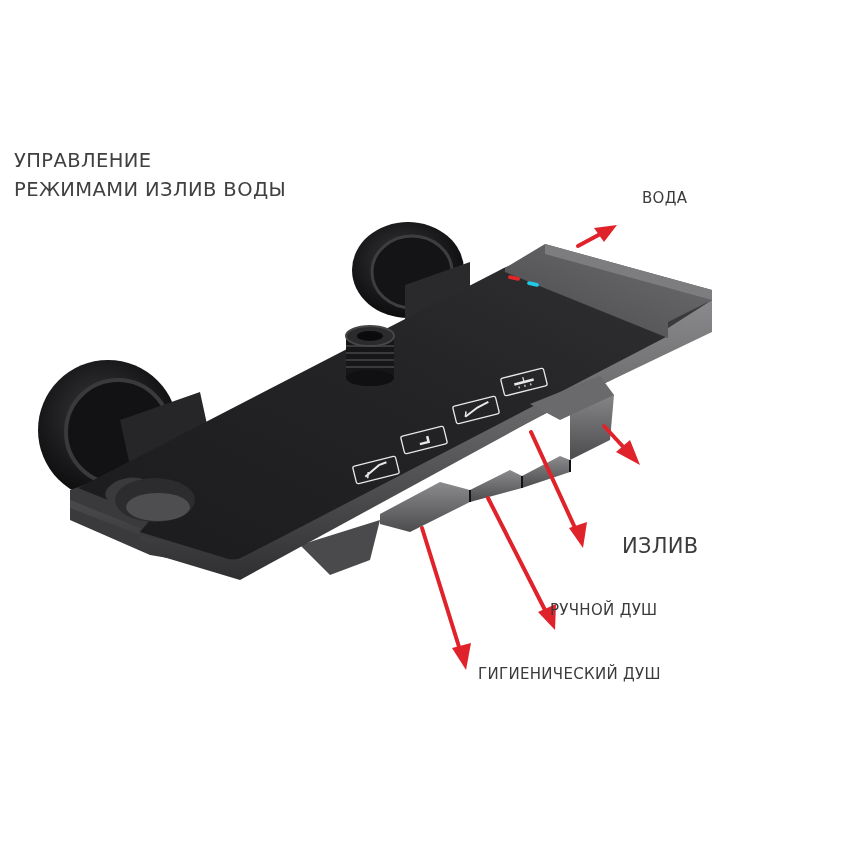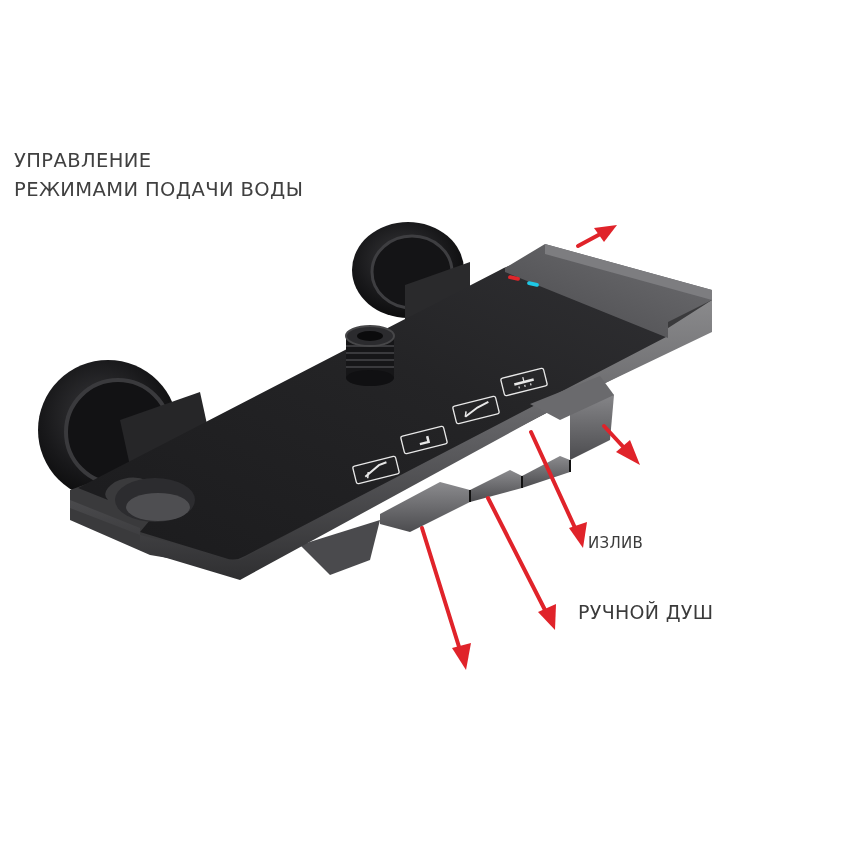--- a/index.html
+++ b/index.html
@@ -5,22 +5,22 @@
     html, body { margin: 0; padding: 0; background: #ffffff; }
     body { width: 865px; height: 865px; position: relative; overflow: hidden;
            font-family: "DejaVu Sans", "Liberation Sans", sans-serif; color: #3a3a3a; }
     .stage { position: absolute; left: 0; top: 0; width: 865px; height: 865px; }
     svg.art { position: absolute; left: 0; top: 0; }
     .label { position: absolute; white-space: nowrap; color: #3b3b3b; letter-spacing: 0.3px; }
     .title { left: 14px; top: 146px; font-size: 19.5px; line-height: 29px; color: #404040; letter-spacing: 0.4px; }
     .title div { display: block; }
     .lbl-water { left: 642px; top: 184px; font-size: 15px; line-height: 28px; }
     .lbl-rain  { left: 658px; top: 414px; font-size: 16.5px; line-height: 30px; text-transform: none; }
-    .lbl-spout { left: 588px; top: 534px; font-size: 15px; }
-    .lbl-hand  { left: 578px; top: 601px; font-size: 19px; }
+    .lbl-spout { left: 622px; top: 534px; font-size: 21px; }
+    .lbl-hand  { left: 550px; top: 601px; font-size: 15px; }
     .lbl-hyg   { left: 478px; top: 665px; font-size: 15px; }
   </style>
 </head>
 <body>
 
 <div class="stage">
 
   <svg class="art" width="865" height="865" viewBox="0 0 865 865">
     <defs>
       <linearGradient id="gMetal" x1="0" y1="0" x2="0" y2="1">
@@ -141,22 +141,24 @@
       </g>
       <g>
         <line x1="422" y1="528" x2="460" y2="650"></line>
         <polygon points="466,670 452,648 471,643" stroke="none"></polygon>
       </g>
     </g>
   </svg>
 
   <div class="label title">
     <div>УПРАВЛЕНИЕ</div>
-    <div>РЕЖИМАМИ ПОДАЧИ ВОДЫ</div>
+    <div>РЕЖИМАМИ ИЗЛИВ ВОДЫ</div>
   </div>
 
   <div class="label lbl-water">
+    <div>ВОДА</div>
   </div>
 
 
   <div class="label lbl-spout">ИЗЛИВ</div>
   <div class="label lbl-hand">РУЧНОЙ ДУШ</div>
+  <div class="label lbl-hyg">ГИГИЕНИЧЕСКИЙ ДУШ</div>
 </div>
 
 </body></html>

